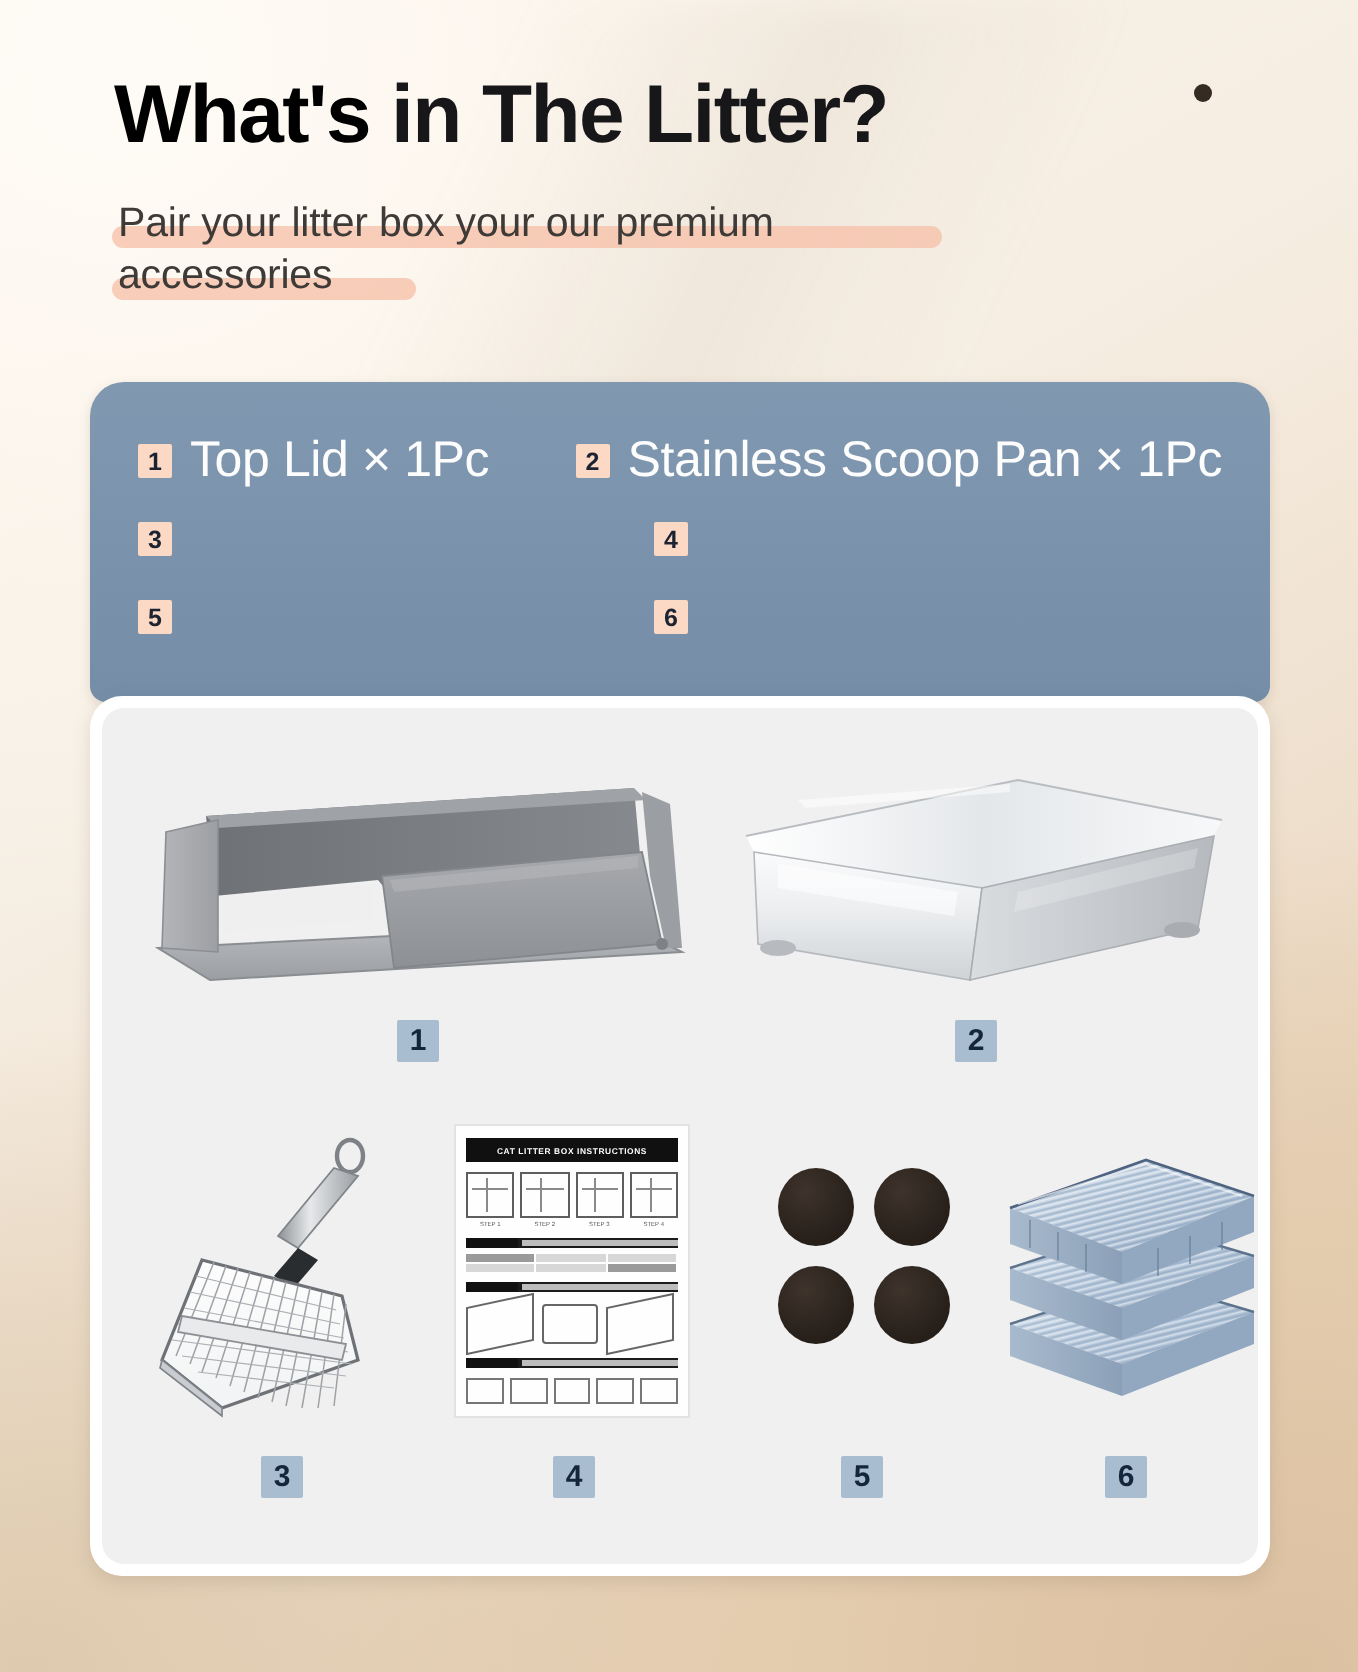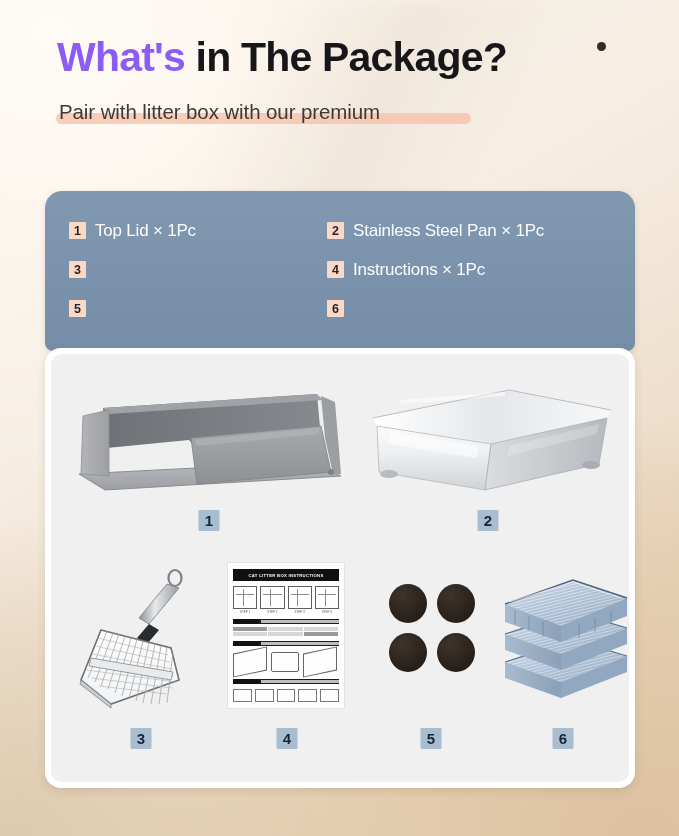--- a/index.html
+++ b/index.html
@@ -42,21 +42,21 @@
 
   #headline {
     position: absolute;
     left: 57px; top: 34px;
     font-size: 41px;
     font-weight: bold;
     letter-spacing: -0.8px;
     white-space: nowrap;
     color: #17171a;
   }
-  #headline .accent { color: #8b5cf6; }
+  #headline .accent { color: #000000; }
 
   #subtitle-wrap {
     position: absolute;
     left: 59px; top: 100px;
     width: 470px;
   }
   .sub-line { position: relative; height: 26px; }
   .sub-hl {
     position: absolute;
     left: -3px;
@@ -94,21 +94,21 @@
     background: #fbd9c4;
     color: #1d2330;
     font-size: 12.5px;
     font-weight: bold;
     display: flex; align-items: center; justify-content: center;
     border-radius: 1px;
     flex: none;
   }
   .item-label {
     margin-left: 9px;
-    font-size: 17px;
+    font-size: 25px;
     color: #fdfdfd;
     white-space: nowrap;
     letter-spacing: -0.2px;
   }
 
   
   #product-card {
     position: absolute;
     left: 45px; top: 348px;
     width: 590px; height: 440px;
@@ -241,51 +241,54 @@
 </head>
 <body>
 
 <div id="bg">
   <div id="bg-shadow-sweep"></div>
   <div id="bg-dot"></div>
 </div>
 
 <div id="header">
   <div id="headline">
-    <span class="accent">What's</span><span> in The Package?</span>
+    <span class="accent">What's</span><span> in The Litter?</span>
   </div>
 
   <div id="subtitle-wrap">
     <div class="sub-line sub-line1">
       <div class="sub-hl"></div>
-      <div class="sub-txt">Pair with litter box with our premium</div>
+      <div class="sub-txt">Pair your litter box your our premium</div>
+    </div>
+    <div class="sub-line sub-line2">
+      <div class="sub-hl"></div>
+      <div class="sub-txt">accessories</div>
     </div>
   </div>
 </div>
 
 <div id="list-panel">
 
   <div class="list-row">
     <div class="list-item col-a">
       <div class="num-badge">1</div>
       <div class="item-label">Top Lid × 1Pc</div>
     </div>
     <div class="list-item">
       <div class="num-badge">2</div>
-      <div class="item-label">Stainless Steel Pan × 1Pc</div>
+      <div class="item-label">Stainless Scoop Pan × 1Pc</div>
     </div>
   </div>
 
   <div class="list-row">
     <div class="list-item col-a">
       <div class="num-badge">3</div>
     </div>
     <div class="list-item">
       <div class="num-badge">4</div>
-      <div class="item-label">Instructions × 1Pc</div>
     </div>
   </div>
 
   <div class="list-row">
     <div class="list-item col-a">
       <div class="num-badge">5</div>
     </div>
     <div class="list-item">
       <div class="num-badge">6</div>
     </div>

